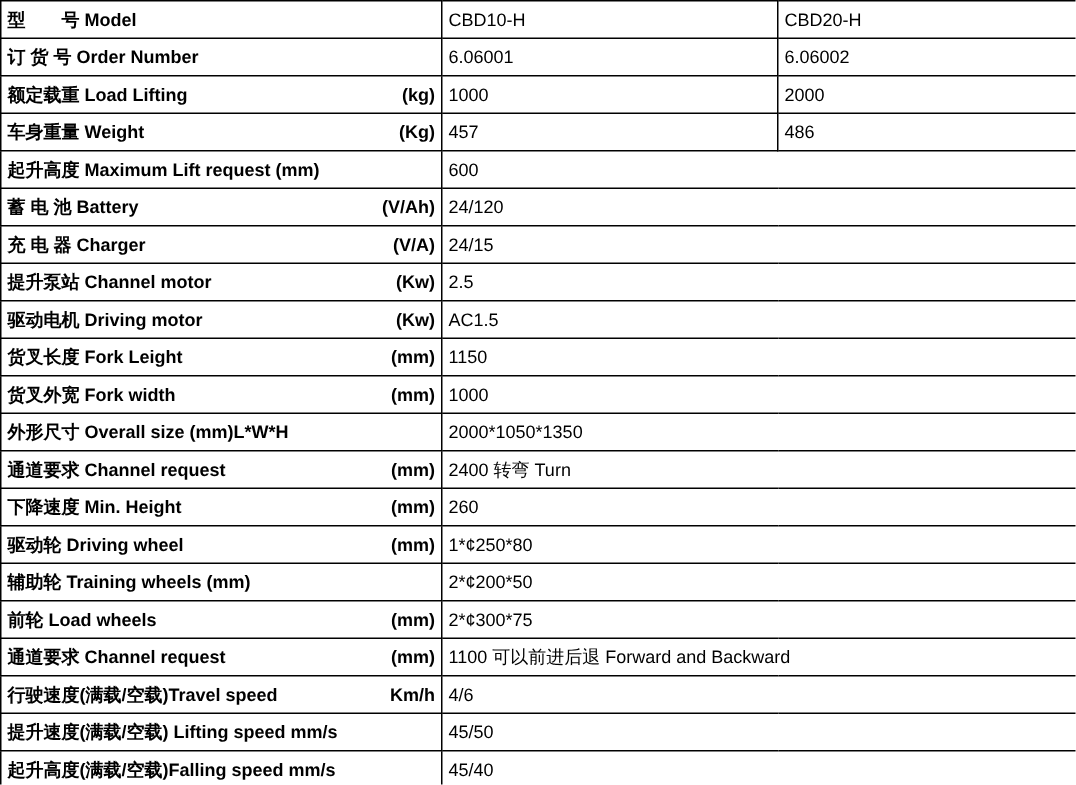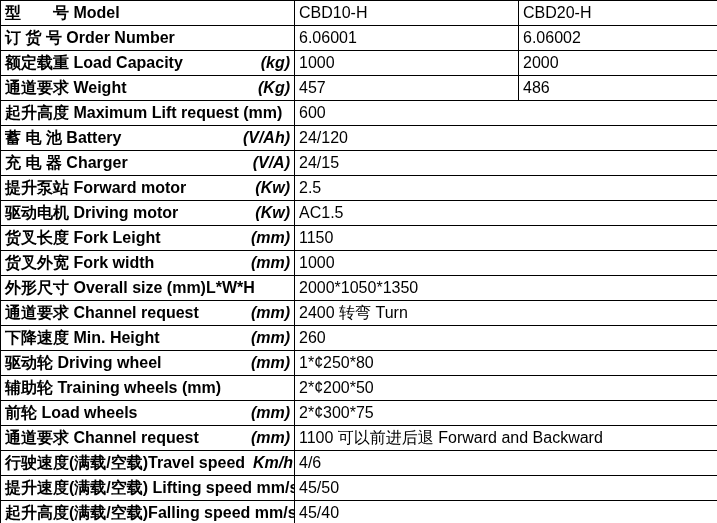--- a/index.html
+++ b/index.html
@@ -14,21 +14,21 @@
     color: #000000;
     overflow: hidden;
   }
   table.spec {
     border-collapse: collapse;
     width: 717px;
     table-layout: fixed;
   }
   table.spec td {
     border: 1px solid #000000;
-    font-size: 16px;
+    font-size: 12px;
     line-height: 14px;
     padding: 3px 4px 4px 4px;
     vertical-align: middle;
     height: 17px;
     white-space: nowrap;
     overflow: hidden;
   }
   td.label {
     width: 285px;
     font-weight: bold;
@@ -46,21 +46,20 @@
     align-items: baseline;
     width: 100%;
   }
   .lbl-main {
     white-space: nowrap;
   }
   .lbl-unit {
     margin-left: auto;
     padding-left: 8px;
     white-space: nowrap;
-    font-style: italic;
   }
 </style>
 </head>
 <body>
 
 <table class="spec">
   <tbody>
       <tr>
         <td class="label">
           <div class="lbl-wrap">
@@ -75,31 +74,31 @@
           <div class="lbl-wrap">
             <span class="lbl-main">订 货 号 Order Number</span>
           </div>
         </td>
         <td class="val">6.06001</td>
         <td class="val">6.06002</td>
       </tr>
       <tr>
         <td class="label">
           <div class="lbl-wrap">
-            <span class="lbl-main">额定载重  Load Capacity</span>
+            <span class="lbl-main">额定载重  Load Lifting</span>
             <span class="lbl-unit">(kg)</span>
           </div>
         </td>
         <td class="val">1000</td>
         <td class="val">2000</td>
       </tr>
       <tr>
         <td class="label">
           <div class="lbl-wrap">
-            <span class="lbl-main">通道要求 Weight</span>
+            <span class="lbl-main">车身重量 Weight</span>
             <span class="lbl-unit">(Kg)</span>
           </div>
         </td>
         <td class="val">457</td>
         <td class="val">486</td>
       </tr>
       <tr>
         <td class="label">
           <div class="lbl-wrap">
             <span class="lbl-main">起升高度 Maximum Lift request (mm)</span>
@@ -121,21 +120,21 @@
           <div class="lbl-wrap">
             <span class="lbl-main">充 电 器 Charger</span>
             <span class="lbl-unit">(V/A)</span>
           </div>
         </td>
         <td class="val wide" colspan="2">24/15</td>
       </tr>
       <tr>
         <td class="label">
           <div class="lbl-wrap">
-            <span class="lbl-main">提升泵站 Forward motor</span>
+            <span class="lbl-main">提升泵站 Channel motor</span>
             <span class="lbl-unit">(Kw)</span>
           </div>
         </td>
         <td class="val wide" colspan="2">2.5</td>
       </tr>
       <tr>
         <td class="label">
           <div class="lbl-wrap">
             <span class="lbl-main">驱动电机 Driving motor</span>
             <span class="lbl-unit">(Kw)</span>

